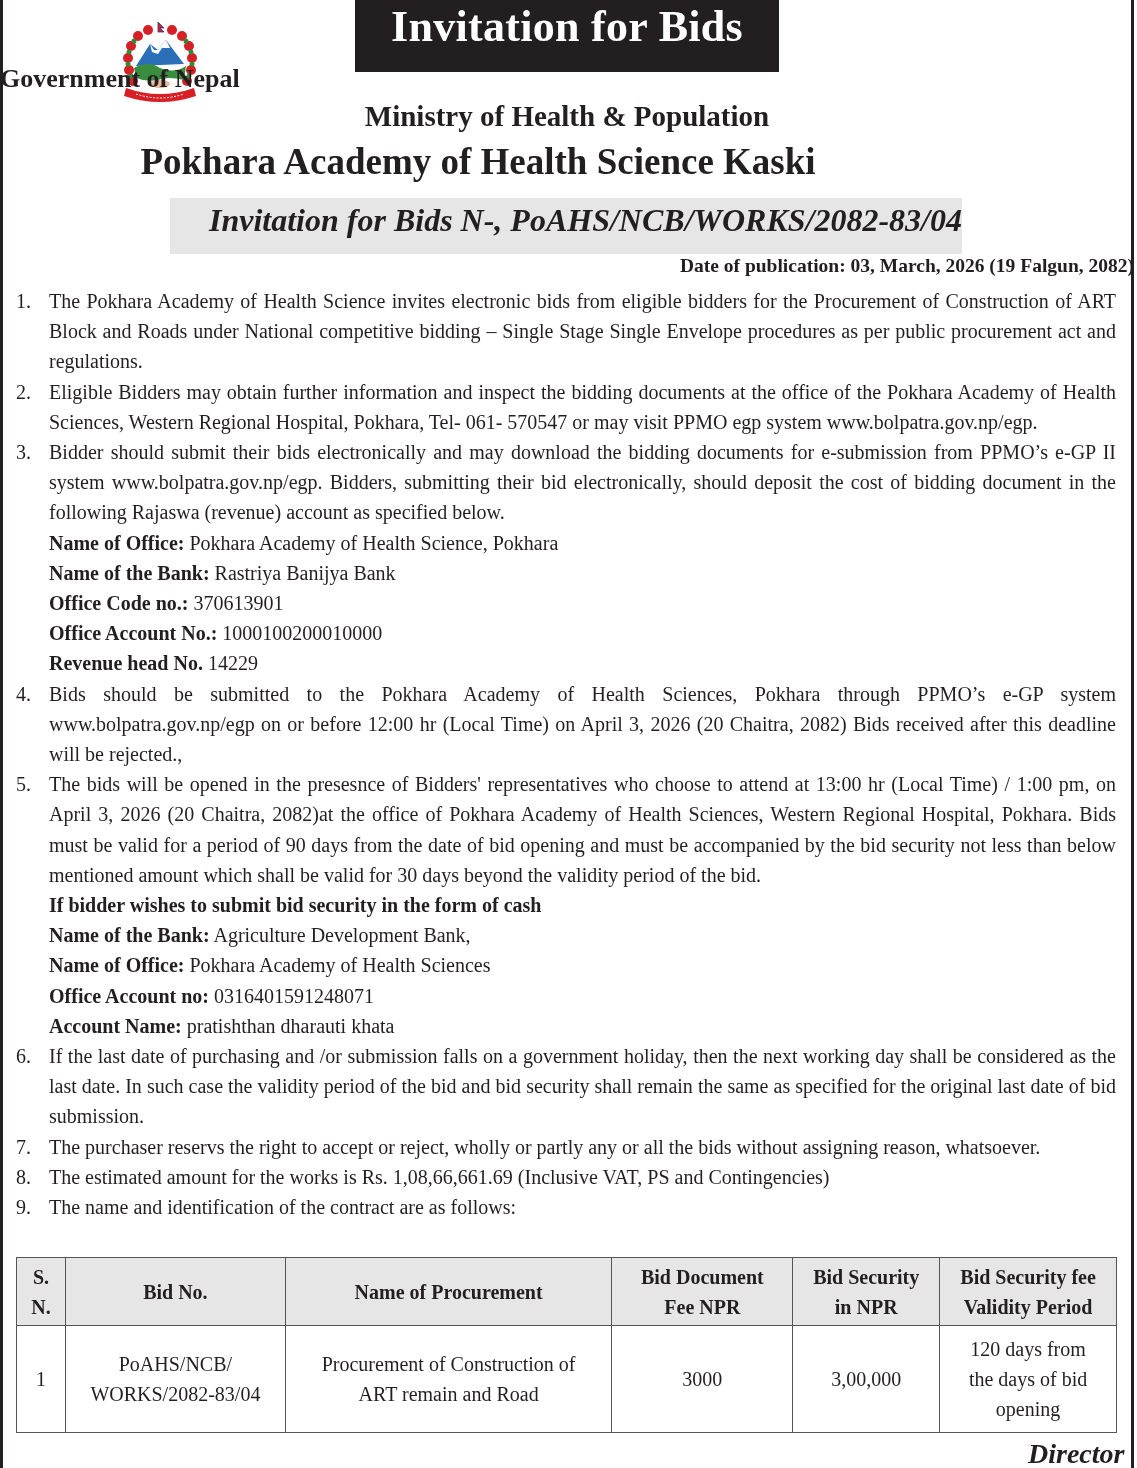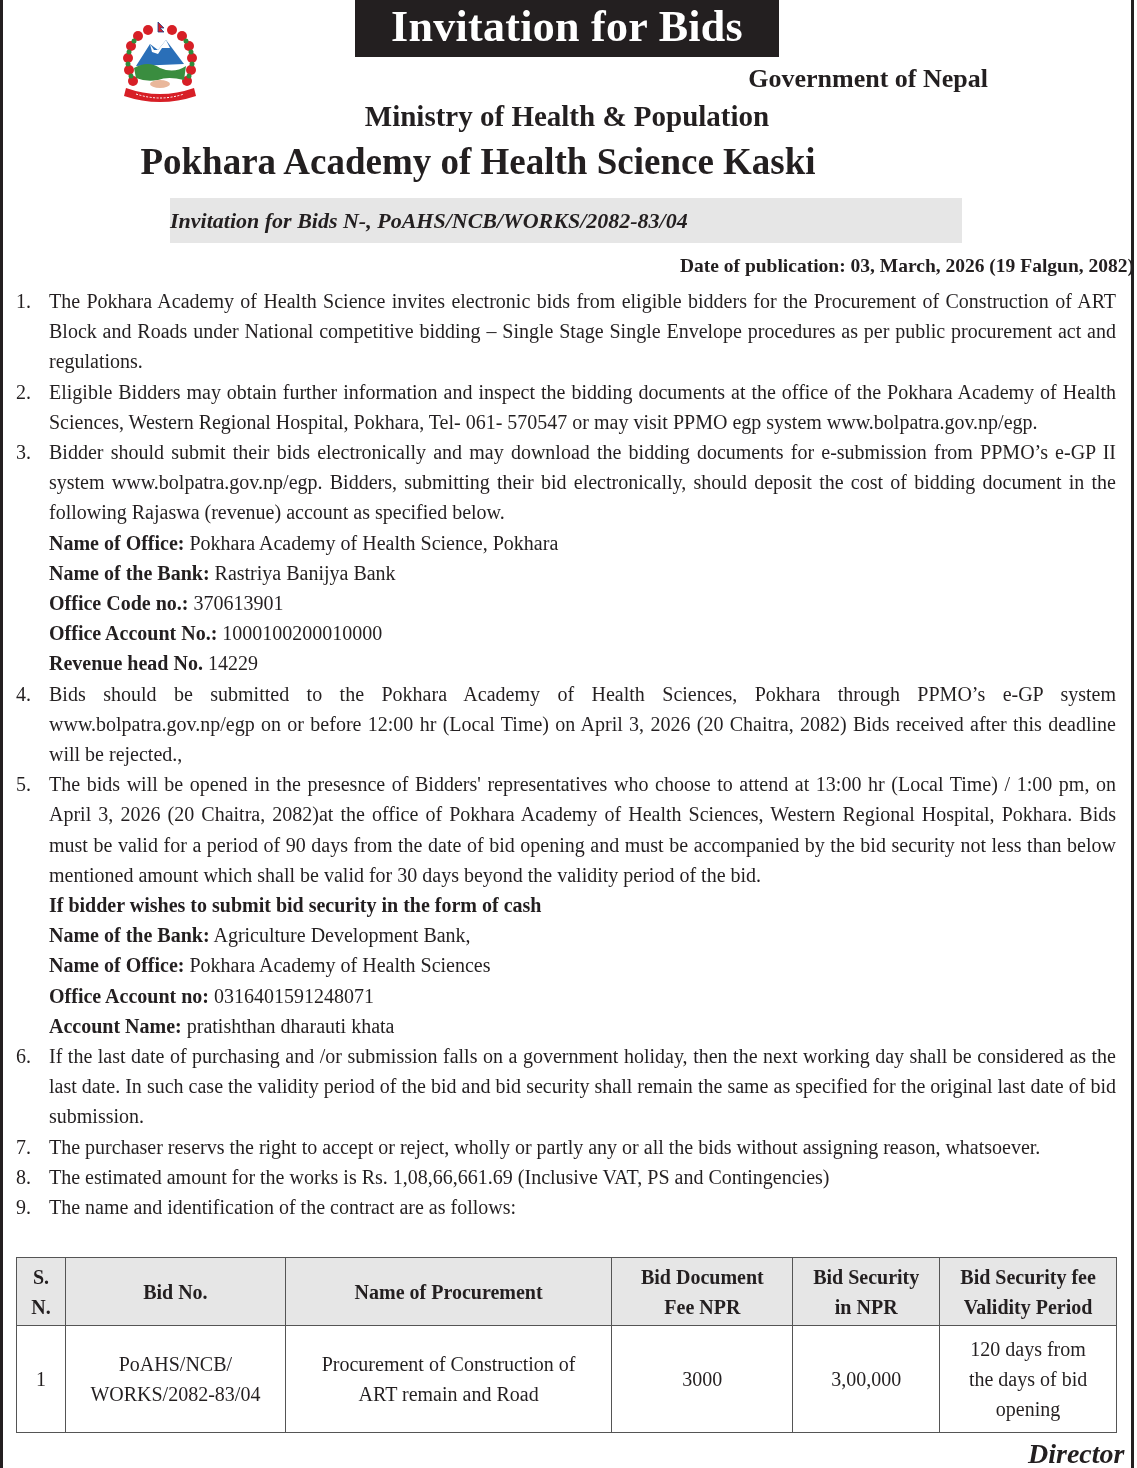--- a/index.html
+++ b/index.html
@@ -8,32 +8,32 @@
     position: relative;
     font-family: "Liberation Serif", "DejaVu Serif", serif;
     color: #231f20;
   }
   .edge-left { position: absolute; left: 0; top: 0; width: 3px; height: 1468px; background: #231f20; }
   .edge-right { position: absolute; left: 1131px; top: 0; width: 3px; height: 1468px; background: #231f20; }
 
   .emblem { position: absolute; left: 118px; top: 18px; width: 84px; height: 90px; }
 
   .title-bar {
-    position: absolute; left: 355px; top: 0; width: 424px; height: 57px;
+    position: absolute; left: 355px; top: 0; width: 424px; height: 72px;
     background: #231f20; color: #ffffff;
     font-size: 44px; font-weight: bold; text-align: center; line-height: 54px;
     letter-spacing: 0.3px;
   }
-  .gov { position: absolute; left: 0; width: 988px; top: 64px; text-align: right; font-size: 26px; font-weight: bold; }
+  .gov { position: absolute; left: 0; width: 988px; top: 64px; text-align: left; font-size: 26px; font-weight: bold; }
   .ministry { position: absolute; left: 0; width: 1134px; top: 100px; text-align: center; font-size: 29px; font-weight: bold; }
   .academy { position: absolute; left: 0; width: 956px; top: 140px; text-align: center; font-size: 37px; font-weight: bold; }
   .ifb-bar {
-    position: absolute; left: 170px; top: 198px; width: 792px; height: 45px;
-    background: #e6e6e6; text-align: left;
-    font-size: 22px; font-weight: bold; font-style: italic; line-height: 45px;
+    position: absolute; left: 170px; top: 198px; width: 792px; height: 56px;
+    background: #e6e6e6; text-align: right;
+    font-size: 32px; font-weight: bold; font-style: italic; line-height: 45px;
   }
   .pubdate { position: absolute; left: 0; width: 1134px; top: 255px; text-align: right; font-size: 19.5px; font-weight: bold; }
 
   .body-text {
     position: absolute; left: 16px; top: 286px; width: 1100px;
     font-size: 20px; line-height: 30.2px;
   }
   .item { position: relative; padding-left: 33px; text-align: justify; }
   .item .num { position: absolute; left: 0; top: 0; }
   .kv { padding-left: 33px; }

